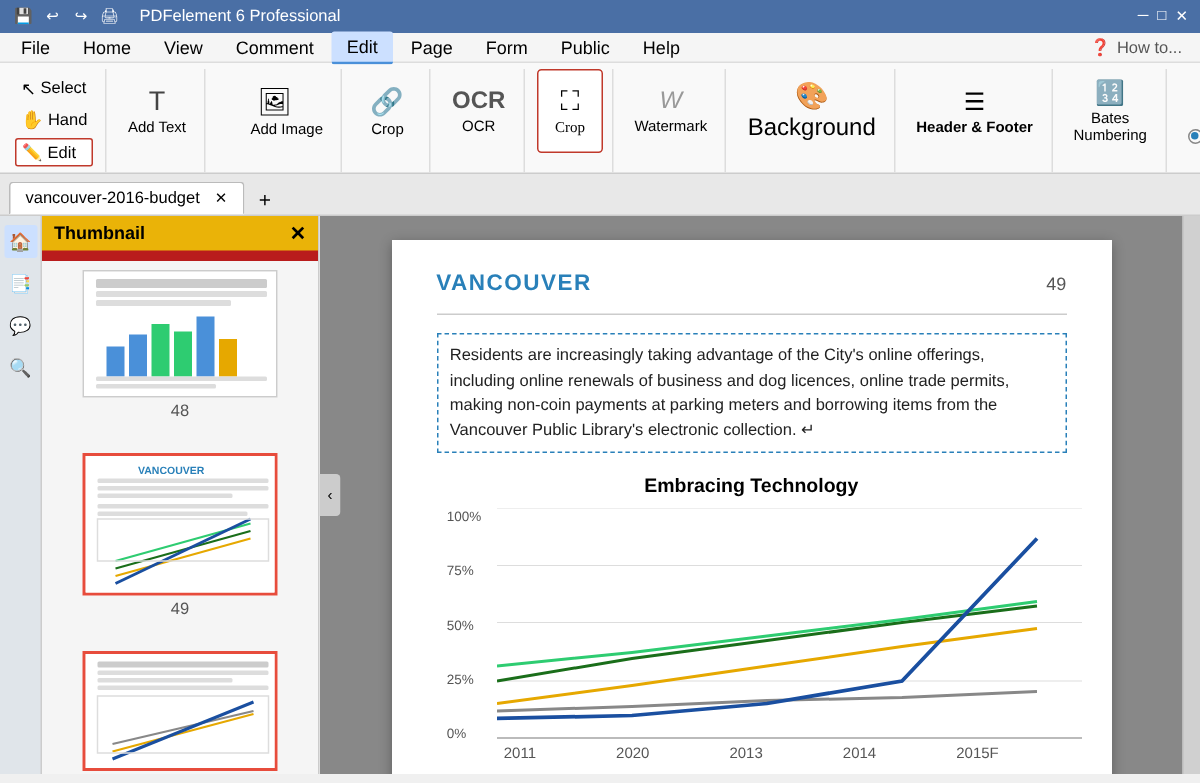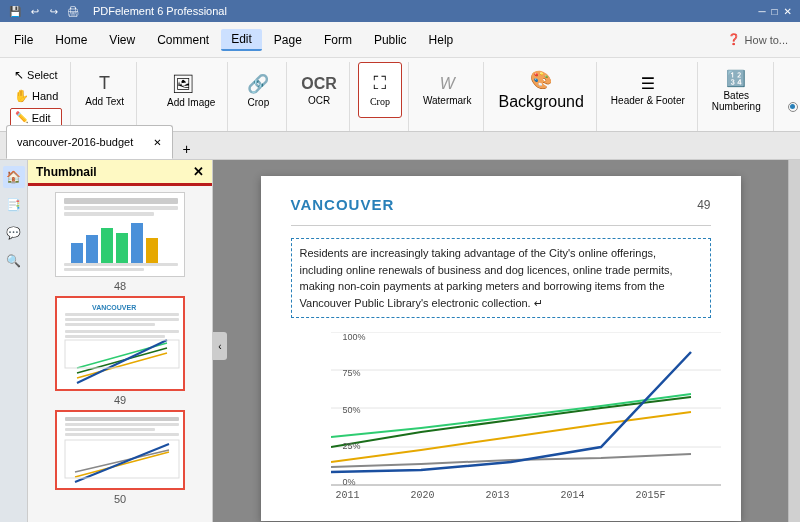--- a/index.html
+++ b/index.html
@@ -18,21 +18,21 @@
     }
     .titlebar-icons { display: flex; gap: 6px; }
     .titlebar-icons span { font-size: 10px; cursor: pointer; }
     .titlebar-left { display: flex; align-items: center; gap: 4px; }
     .title-qat { display: flex; gap: 3px; margin-right: 8px; }
     .qat-btn { width: 16px; height: 16px; display: flex; align-items: center; justify-content: center; font-size: 10px; cursor: pointer; }
 
     
     .menubar {
       background: #f5f5f5;
-      height: 36px;
+      height: 20px;
       display: flex;
       align-items: center;
       padding: 0 4px;
       border-bottom: 1px solid #ddd;
       gap: 2px;
     }
     .menu-item {
       padding: 3px 10px;
       cursor: pointer;
       font-size: 12px;
@@ -114,25 +114,25 @@
     .tabbar {
       background: #e8e8e8;
       height: 28px;
       display: flex;
       align-items: flex-end;
       padding-left: 6px;
       border-bottom: 1px solid #ccc;
     }
     .tab {
       background: #d0d0d0;
-      height: 34px;
+      height: 22px;
       padding: 0 10px;
       display: flex;
       align-items: center;
-      gap: 20px;
+      gap: 10px;
       font-size: 11px;
       cursor: pointer;
       border-radius: 3px 3px 0 0;
       border: 1px solid #bbb;
       border-bottom: none;
     }
     .tab.active {
       background: #fff;
       border-bottom: 1px solid #fff;
     }
@@ -152,35 +152,34 @@
     
     .thumbnail-panel {
       width: 185px;
       background: #f5f5f5;
       border-right: 1px solid #ccc;
       display: flex;
       flex-direction: column;
     }
     .thumbnail-header {
       display: flex;
-      align-items: center;
       justify-content: space-between;
       padding: 4px 8px;
-      background: #fef9c3;
-      border-bottom: 3px solid #b91c1c;
+      background: #eab308;
+      border-bottom: 7px solid #b91c1c;
       font-size: 12px;
       font-weight: bold;
     }
     .thumbnail-list {
       overflow-y: auto;
       flex: 1;
       padding: 6px 8px;
       display: flex;
       flex-direction: column;
-      gap: 4px;
+      gap: 22px;
     }
     .thumb-item {
       display: flex;
       flex-direction: column;
       align-items: center;
       gap: 3px;
       cursor: pointer;
     }
     .thumb-img {
       width: 130px;
@@ -407,21 +406,21 @@
   <div class="ribbon-group">
     <div class="ribbon-big-btn">
       <span style="font-size:18px;">🎨</span>
       <span style="font-size:16px;">Background</span>
     </div>
   </div>
 
   <div class="ribbon-group">
     <div class="ribbon-big-btn">
       <span style="font-size:16px;">☰</span>
-      <span style="font-size:10px; text-align:left;">Header &amp; Footer</span>
+      <span style="font-size:10px; text-align:left;font-weight:bold;">Header &amp; Footer</span>
     </div>
   </div>
 
   <div class="ribbon-group">
     <div class="ribbon-big-btn">
       <span style="font-size:16px;">🔢</span>
       <span style="font-size:10px; text-align:center;">Bates<br>Numbering</span>
     </div>
   </div>
 
@@ -535,24 +534,25 @@
       </div>
 
       <hr style="border:none; border-top:1px solid #ccc; margin-bottom:12px;">
 
       <div class="text-block">
         <span>Residents are increasingly taking advantage of the City's online offerings, including online renewals of business and dog licences, online trade permits, making non-coin payments at parking meters and borrowing items from the Vancouver Public Library's electronic collection.</span>
         <span> ↵</span>
       </div>
 
       <div class="chart-container">
+        <div class="chart-title">Embracing Technology</div>
 
         <div style="position:relative; margin-left:35px; margin-right:10px;">
           
-          <div style="position:absolute; left:-33px; top:0; height:155px; display:flex; flex-direction:column; justify-content:space-between; font-size:9px; color:#555;margin-left:45px;">
+          <div style="position:absolute; left:-33px; top:0; height:155px; display:flex; flex-direction:column; justify-content:space-between; font-size:9px; color:#555;">
             <span>100%</span>
             <span>75%</span>
             <span>50%</span>
             <span>25%</span>
             <span>0%</span>
           </div>
 
           
           <svg width="390" height="155" xmlns="http://www.w3.org/2000/svg">
 
@@ -569,21 +569,21 @@
             <polyline points="0,115 90,100 180,88 270,76 360,65" stroke="#1a6e1a" stroke-width="2" fill="none"></polyline>
 
             <polyline points="0,105 90,96 180,85 270,74 360,62" stroke="#2ecc71" stroke-width="2" fill="none"></polyline>
 
             <polyline points="0,135 90,132 180,128 270,126 360,122" stroke="#888888" stroke-width="2" fill="none"></polyline>
 
             <polyline points="0,140 90,138 180,130 270,115 360,20" stroke="#1a4fa0" stroke-width="2.5" fill="none"></polyline>
           </svg>
         </div>
 
-        <div class="chart-x-labels" style="margin-right:10px; padding-right:30px;font-family:Liberation Mono, monospace;">
+        <div class="chart-x-labels" style="margin-right:10px; padding-right:30px;">
           <span>2011</span>
           <span>2020</span>
           <span>2013</span>
           <span>2014</span>
           <span>2015F</span>
         </div>
 
       </div>
     </div>
   </div>

